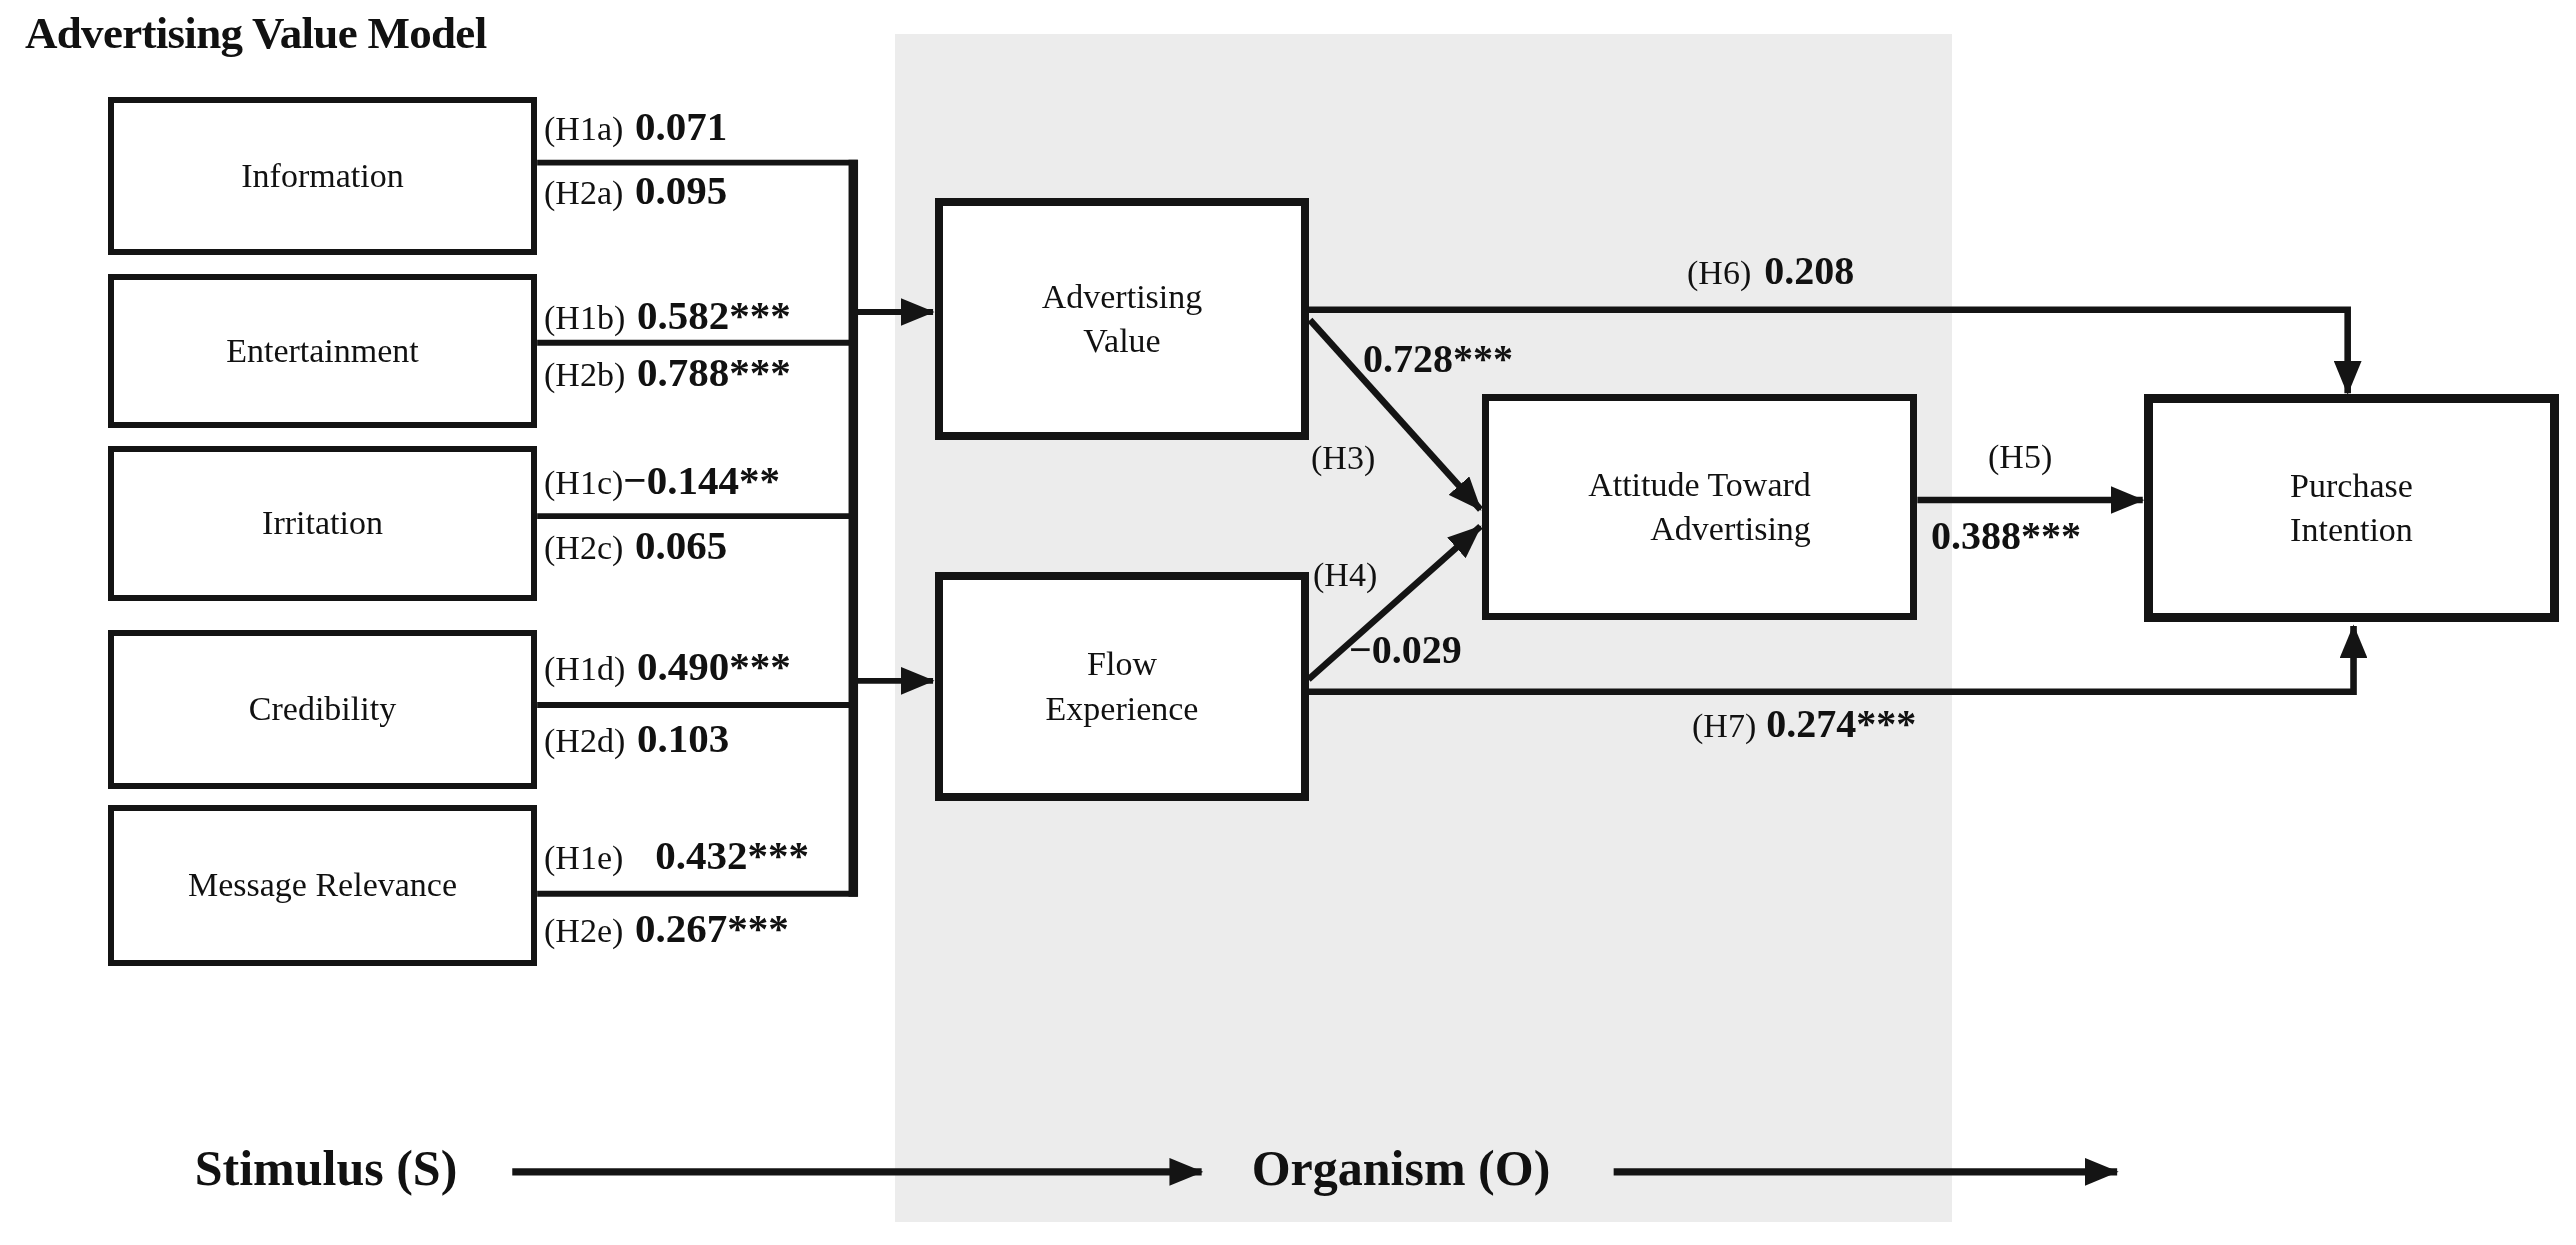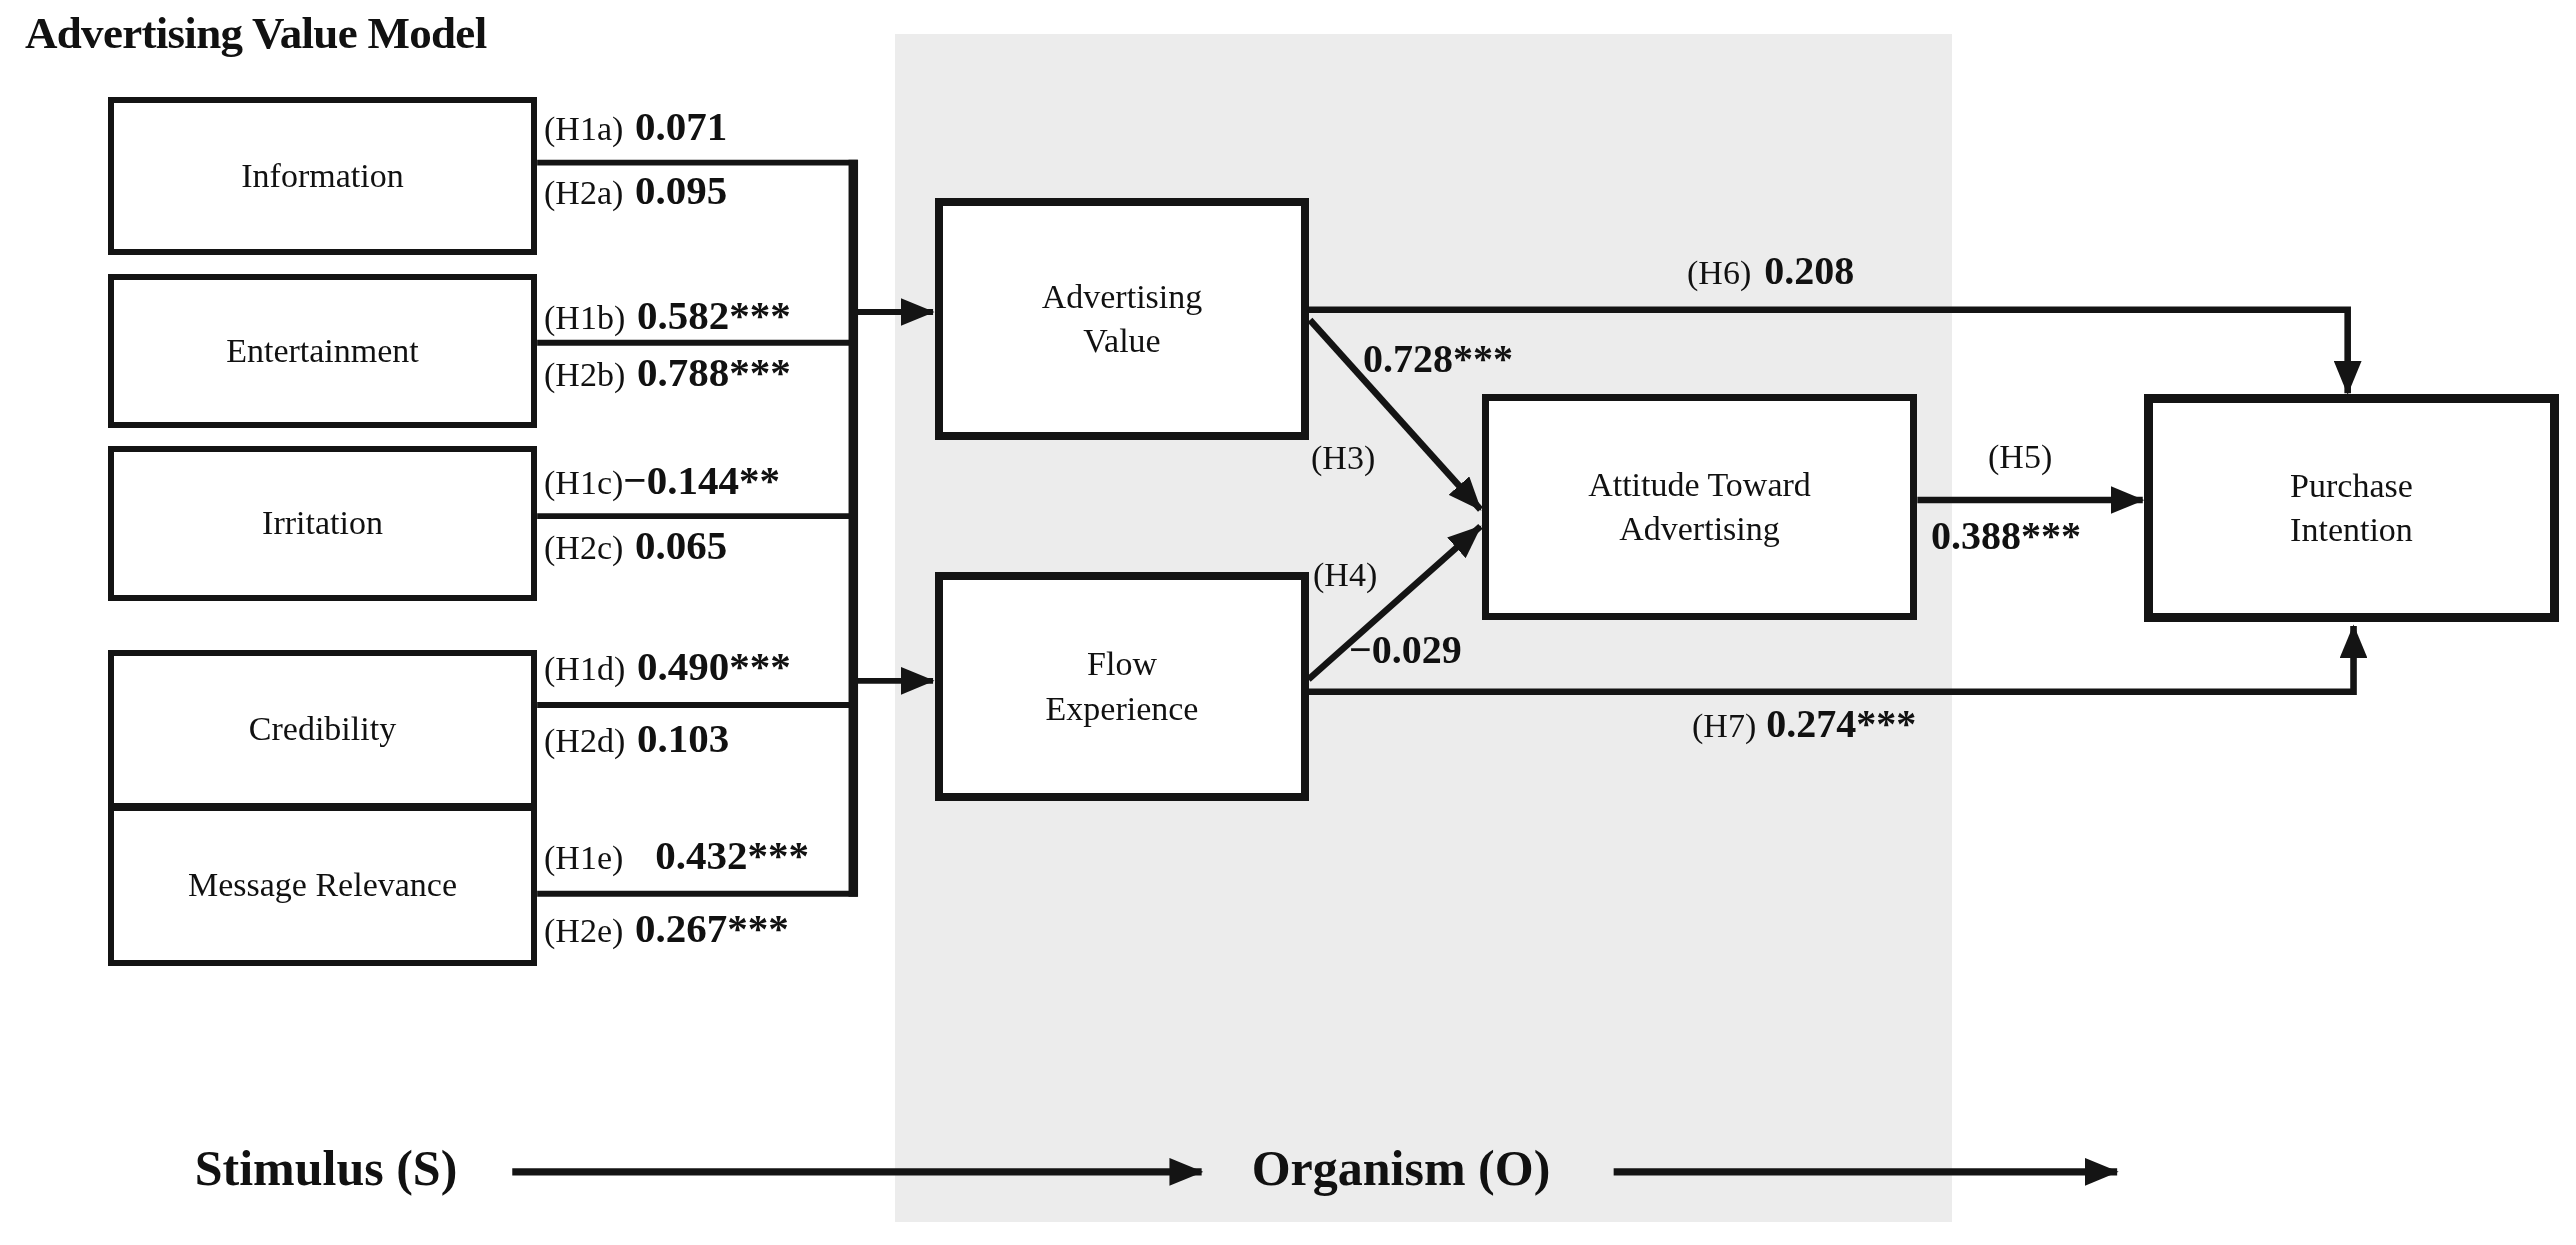--- a/index.html
+++ b/index.html
@@ -71,28 +71,28 @@
       <line x1="700" y1="1601" x2="1642" y2="1601" stroke-width="10" marker-end="url(#arw)"></line>
       <line x1="2205" y1="1601" x2="2893" y2="1601" stroke-width="10" marker-end="url(#arw)"></line>
     </g>
   </svg>
 
   <div class="ptitle">Advertising Value Model</div>
 
   <div class="box" style="left:108px;top:97px;width:429px;height:158px;">Information</div>
   <div class="box" style="left:108px;top:446px;width:429px;height:155px;">Irritation</div>
   <div class="box" style="left:108px;top:274px;width:429px;height:154px;">Entertainment</div>
-  <div class="box" style="left:108px;top:650px;width:429px;height:159px;">Credibility</div>
+  <div class="box" style="left:108px;top:630px;width:429px;height:159px;">Credibility</div>
   <div class="box" style="left:108px;top:805px;width:429px;height:161px;">Message Relevance</div>
 
   <div class="box mid" style="left:935px;top:198px;width:374px;height:242px;">Advertising
 Value</div>
   <div class="box mid" style="left:935px;top:572px;width:374px;height:229px;">Flow
 Experience</div>
-  <div class="box att" style="left:1482px;top:394px;width:435px;height:226px;">Attitude Toward
+  <div class="box att" style="left:1482px;top:394px;width:435px;height:226px;text-align:right;">Attitude Toward
 Advertising</div>
 
   <div class="box pi" style="left:2144px;top:394px;width:415px;height:228px;">Purchase
 Intention</div>
 
   <div class="pairlab" style="top:102px;">
     <span class="tag">(H1a)</span>
     <span class="val">0.071</span>
   </div>
   <div class="pairlab" style="top:166px;">

